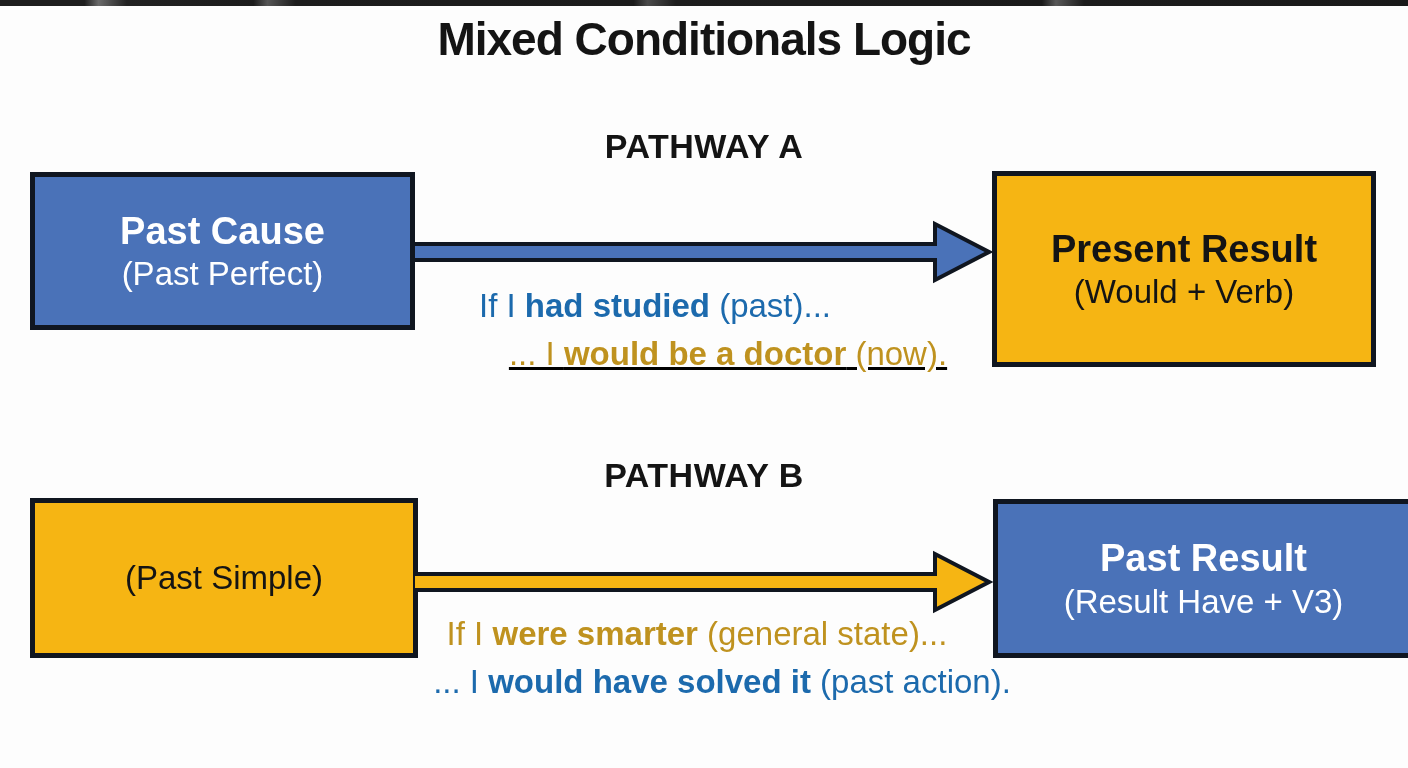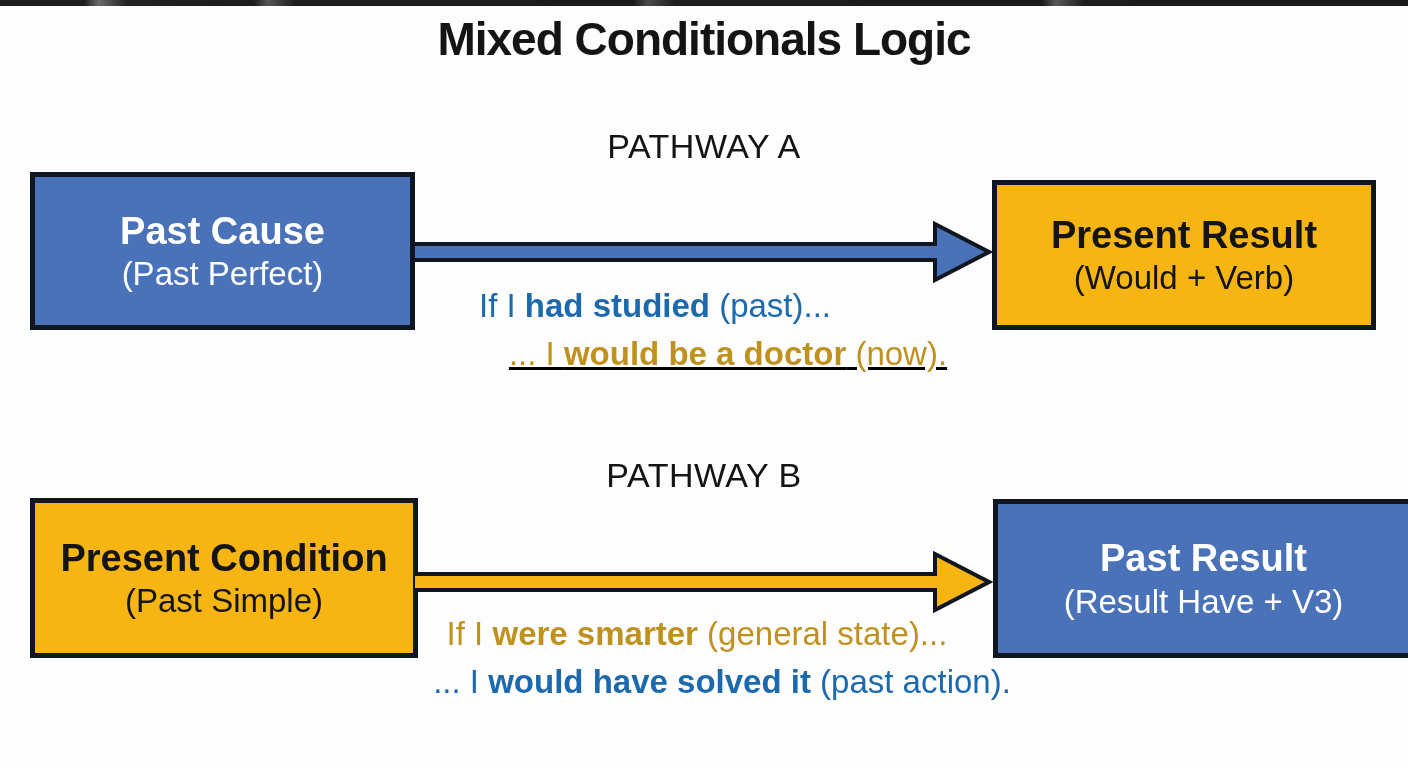--- a/index.html
+++ b/index.html
@@ -35,21 +35,21 @@
     font-weight: bold;
     letter-spacing: -1px;
     color: var(--heading-black, #141414);
     white-space: nowrap;
   }
   .pathway-label {
     position: absolute;
     left: 0; right: 0;
     text-align: center;
     font-size: 34px;
-    font-weight: normal;
+    font-weight: bold;
     letter-spacing: 0.5px;
     color: var(--heading-black, #141414);
     white-space: nowrap;
   }
   .pl-a { top: 127px; }
   .pl-b { top: 456px; }
 
   .box {
     position: absolute;
     border: 5px solid var(--box-border, #101620);
@@ -60,21 +60,21 @@
     justify-content: center;
     text-align: center;
     line-height: 1.22;
   }
   .box-blue  { background: var(--box-blue, #4a72b8); color: #ffffff; }
   .box-yellow{ background: var(--box-yellow, #f6b513); color: #141414; }
   .box-title    { font-size: 38px; font-weight: bold; white-space: nowrap; }
   .box-subtitle { font-size: 33px; font-weight: normal; white-space: nowrap; }
 
   .box-a-left  { left: 30px;  top: 172px; width: 385px; height: 158px; }
-  .box-a-right { left: 992px; top: 180px; width: 384px; height: 150px; text-align: center; }
+  .box-a-right { left: 992px; top: 171px; width: 384px; height: 196px; text-align: center; }
   .box-b-left  { left: 30px;  top: 498px; width: 388px; height: 160px; }
   .box-b-right { left: 993px; top: 499px; width: 421px; height: 159px; }
 
   .arrow {
     position: absolute;
     width: 580px;
     height: 72px;
   }
   .arrow-a { left: 413px; top: 216px; }
   .arrow-b { left: 413px; top: 546px; }
@@ -123,21 +123,20 @@
     <div class="box-subtitle">(Would + Verb)</div>
   </div>
 
   <div class="example ex-a1"><span class="t-blue">If I </span><span class="t-blue b">had studied</span><span class="t-blue"> (past)...</span></div>
 
   <div class="example ex-a2"><span class="t-gold">... I </span><span class="t-gold b">would be a doctor</span><span class="t-gold"> (now).</span></div>
 
   <div class="pathway-label pl-b">PATHWAY B</div>
 
   <div class="box box-yellow box-b-left">
-    <div class="box-title">Present Condition</div>
     <div class="box-subtitle">(Past Simple)</div>
   </div>
 
   <svg class="arrow arrow-b" viewBox="0 0 580 72" aria-hidden="true">
     <polygon points="0,28 522,28 522,8 576,36 522,64 522,44 0,44"></polygon>
   </svg>
 
   <div class="box box-blue box-b-right">
     <div class="box-title">Past Result</div>
     <div class="box-subtitle">(Result Have + V3)</div>

